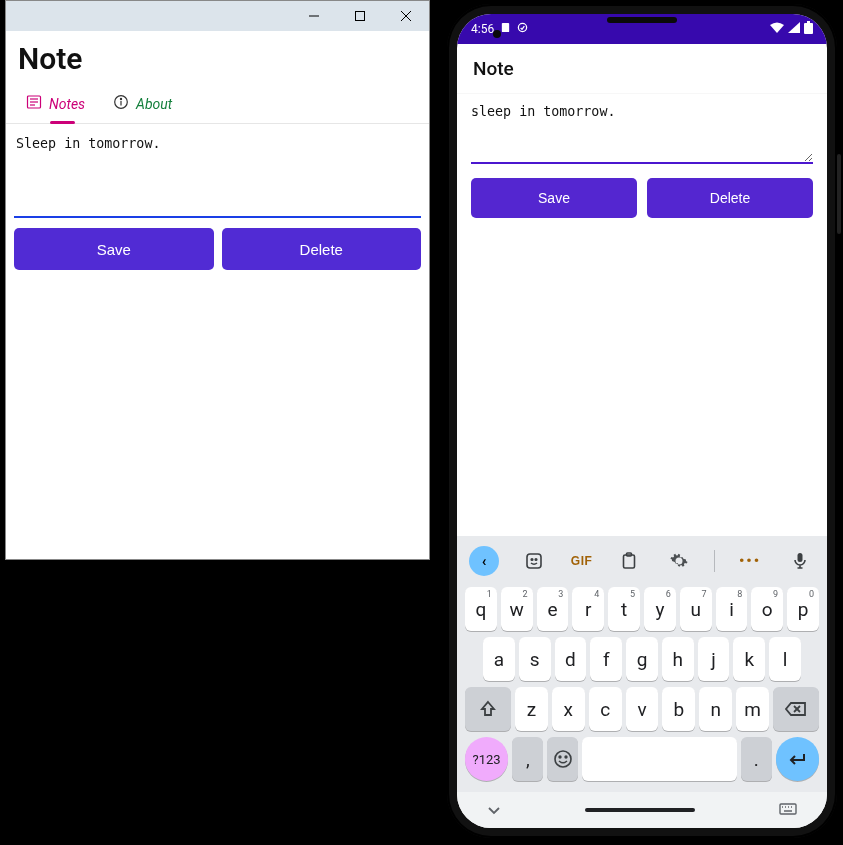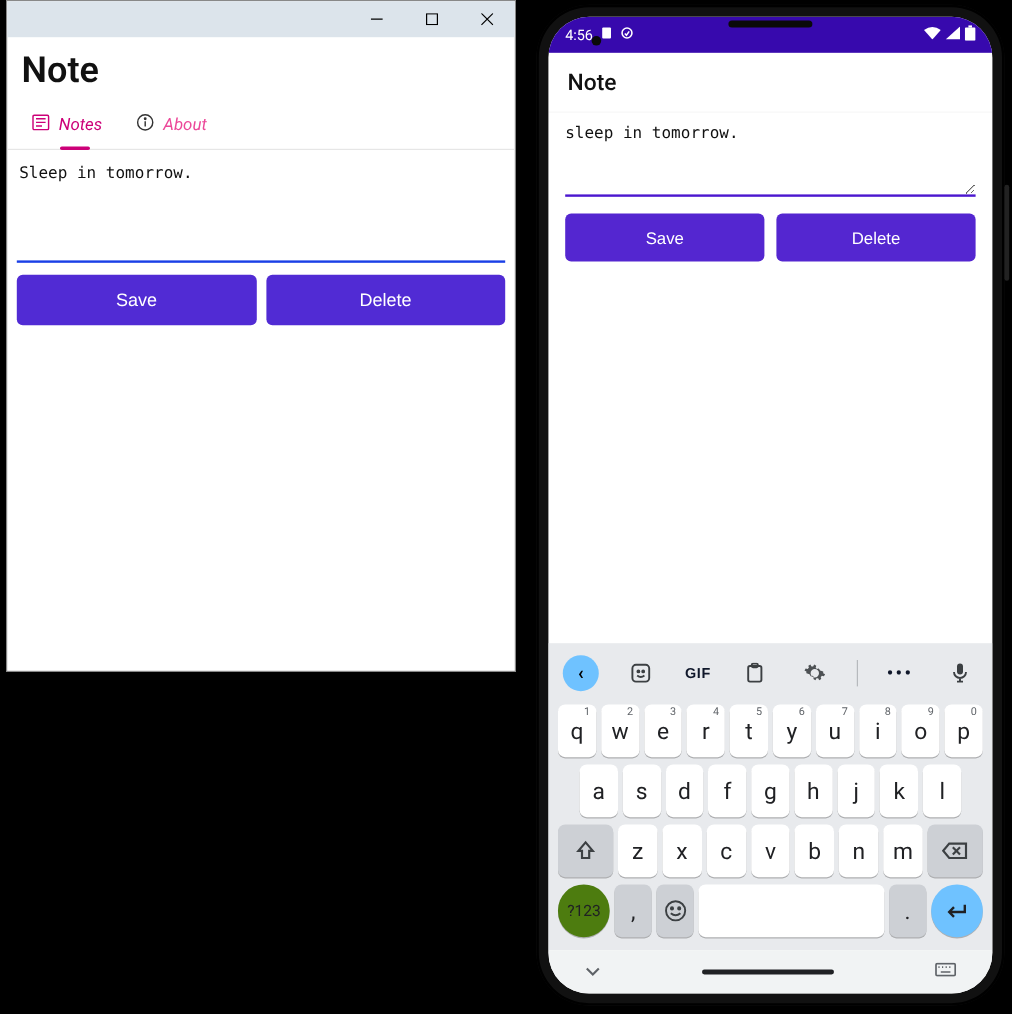--- a/index.html
+++ b/index.html
@@ -46,21 +46,21 @@
     display: flex;
     gap: 28px;
     padding: 12px 20px 0;
     border-bottom: 1px solid #e6e6e6;
     font-style: italic;
   }
   .win-tab {
     display: flex; align-items: center; gap: 7px;
     padding-bottom: 10px;
     font-size: 14px;
-    color: #ec4899;
+    color: #15803d;
     position: relative;
     cursor: pointer;
   }
   .win-tab.active {
     color: #cc0078;
   }
   .win-tab.active::after {
     content: "";
     position: absolute;
     left: 24px; right: 10px; bottom: -1px;
@@ -170,21 +170,21 @@
     padding: 6px 4px 8px;
     user-select: none;
   }
   .kb-toolbar {
     display:flex; align-items:center; justify-content:space-between;
     padding: 4px 8px 8px;
     gap:10px;
   }
   .kb-toolbar .titem {
     width:30px; height:30px; display:flex; align-items:center; justify-content:center;
-    font-size:15px; color:#0f172a; border-radius:50%;
+    font-size:15px; color:#a16207; border-radius:50%;
   }
   .kb-toolbar .chev { background:#6fc2ff; color:#000; font-weight:bold;}
   .kb-toolbar .gif { font: 700 12px sans-serif; letter-spacing:0.5px; width:auto; padding:0 2px;}
   .kb-toolbar .sep { width:1px; height:22px; background:#b6b9bd; }
   .kb-row { display:flex; gap:4px; padding:3px 4px; }
   .kb-row.r2 { padding-left:22px; padding-right:22px; }
   .key {
     flex:1; height:44px;
     background:#fff; border-radius:6px;
     box-shadow: 0 1px 0 rgba(0,0,0,0.25);
@@ -193,21 +193,21 @@
     position:relative;
   }
   .key .sup {
     position:absolute; top:2px; right:5px;
     font-size:9px; color:#5f6368;
   }
   .key.fn { background:#cdd0d5; }
   .key.shift, .key.bksp { flex:1.4; background:#cdd0d5; }
   .key.space { flex:5; }
   .key.enter { background:#6fc2ff; flex:1.4; border-radius: 22px;}
-  .key.sym { border-radius:22px; background:#4d7c0f; flex:1.4; font-size:13px;}
+  .key.sym { border-radius:22px; background:#f0abfc; flex:1.4; font-size:13px;}
   .navbar {
     height:36px; background:#f1f3f4;
     display:flex; align-items:center; justify-content:space-between;
     padding: 0 30px;
   }
   .nav-pill {
     width:110px; height:4px; background:#202124; border-radius:2px;
     margin:0 auto;
   }
   .nav-ico { font-size:14px; color:#5f6368; }

